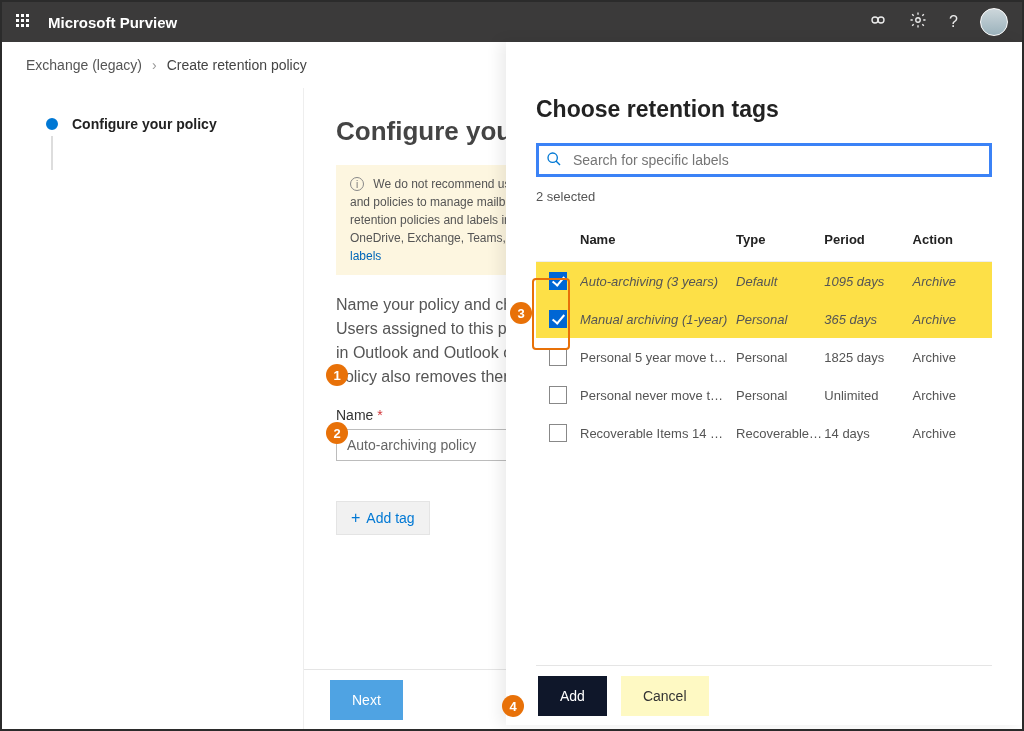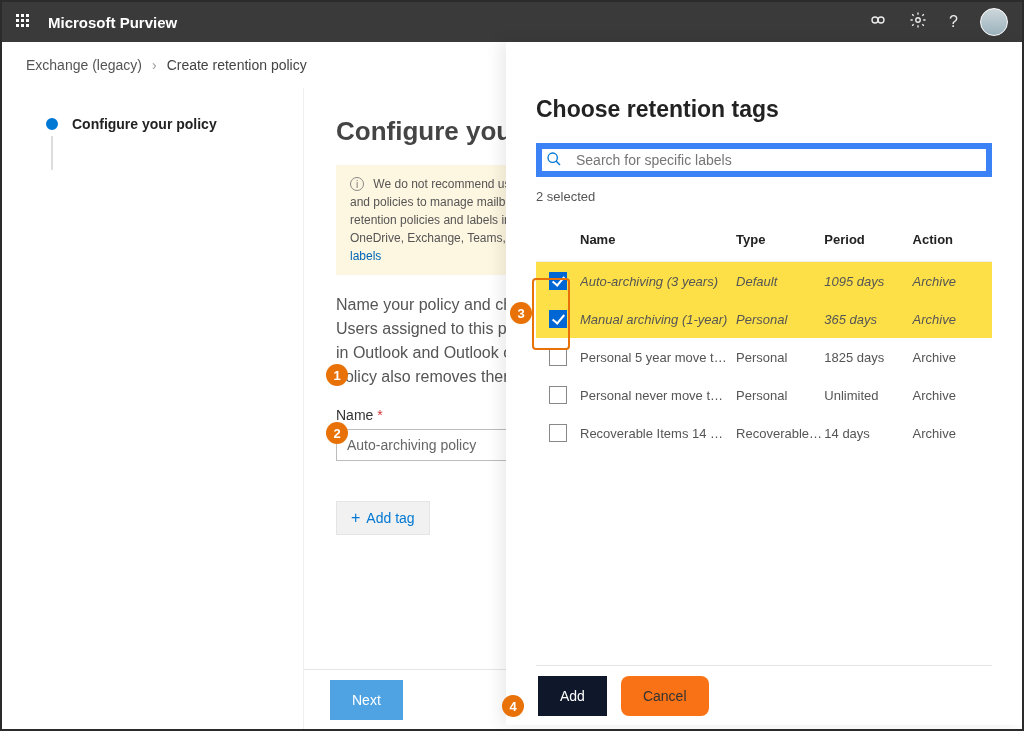--- a/index.html
+++ b/index.html
@@ -47,39 +47,39 @@
   .addtag .plus { font-size: 16px; font-weight: 300; }
 
   .footer { position: absolute; bottom: 0; left: 302px; right: 0; height: 60px; border-top: 1px solid #e5e5e5; display: flex; align-items: center; padding: 0 26px; }
   .btn { height: 40px; padding: 0 22px; font-size: 14px; border: none; cursor: pointer; }
   .btn-primary-lt { background: #4fa3e3; color: #fff; }
 
   
   .panel { position: absolute; top: 40px; right: 0; width: 516px; bottom: 4px; background: #fff; box-shadow: -6px 0 14px rgba(0,0,0,0.08); display: flex; flex-direction: column; padding: 54px 30px 0 30px; }
   .panel h2 { font-size: 23px; font-weight: 600; color: #222; margin-bottom: 20px; }
   .searchwrap { position: relative; margin-bottom: 12px; }
-  .search { width: 100%; height: 34px; border: 6px solid #3b82f6; padding: 0 10px 0 34px; font-size: 14px; color: #666; }
+  .search { width: 100%; height: 34px; border: 3px solid #3b82f6; padding: 0 10px 0 34px; font-size: 14px; color: #666; }
   .search-icon { position: absolute; left: 10px; top: 8px; color: #0078d4; }
   .selcount { font-size: 13px; color: #555; margin-bottom: 14px; }
   .thead, .trow { display: flex; align-items: center; font-size: 13px; }
   .thead { font-weight: 600; color: #222; height: 44px; border-bottom: 1px solid #eee; }
   .trow { height: 38px; color: #555; }
   .trow.sel { background: #fde047; font-style: italic; }
   .c-chk { width: 44px; display:flex; justify-content:center; }
   .c-name { flex: 1.7; padding-right: 6px; overflow: hidden; text-overflow: ellipsis; white-space: nowrap; }
   .c-type { flex: 1; overflow: hidden; text-overflow: ellipsis; white-space: nowrap; }
   .c-period { flex: 1; }
   .c-action { flex: 0.9; }
   .chk { width: 18px; height: 18px; border: 1px solid #888; background: #fff; position: relative; }
   .chk.on { background: #0066d4; border-color: #0066d4; }
   .chk.on::after { content:""; position:absolute; left:5px; top:1px; width:5px; height:10px; border: solid #fff; border-width: 0 2px 2px 0; transform: rotate(40deg); }
 
   .panel-footer { margin-top: auto; height: 60px; border-top: 1px solid #e5e5e5; display: flex; align-items: center; gap: 14px; padding: 0 2px; }
   .btn-primary { background: #0f172a; color: #fff; }
-  .btn-secondary { background: #f97316; color: #333; border-radius: 8px; }
+  .btn-secondary { background: #fef9c3; color: #333; }
 
   
   .co { position: absolute; width: 22px; height: 22px; border-radius: 50%; background: #e87108; color: #fff; font-size: 13px; font-weight: 600; display: flex; align-items: center; justify-content: center; z-index: 50; }
   .co-box { position: absolute; border: 2px solid #e87108; border-radius: 4px; z-index: 48; pointer-events: none; }
 
 </style>
 </head>
 <body>
 
 <div class="frame">

